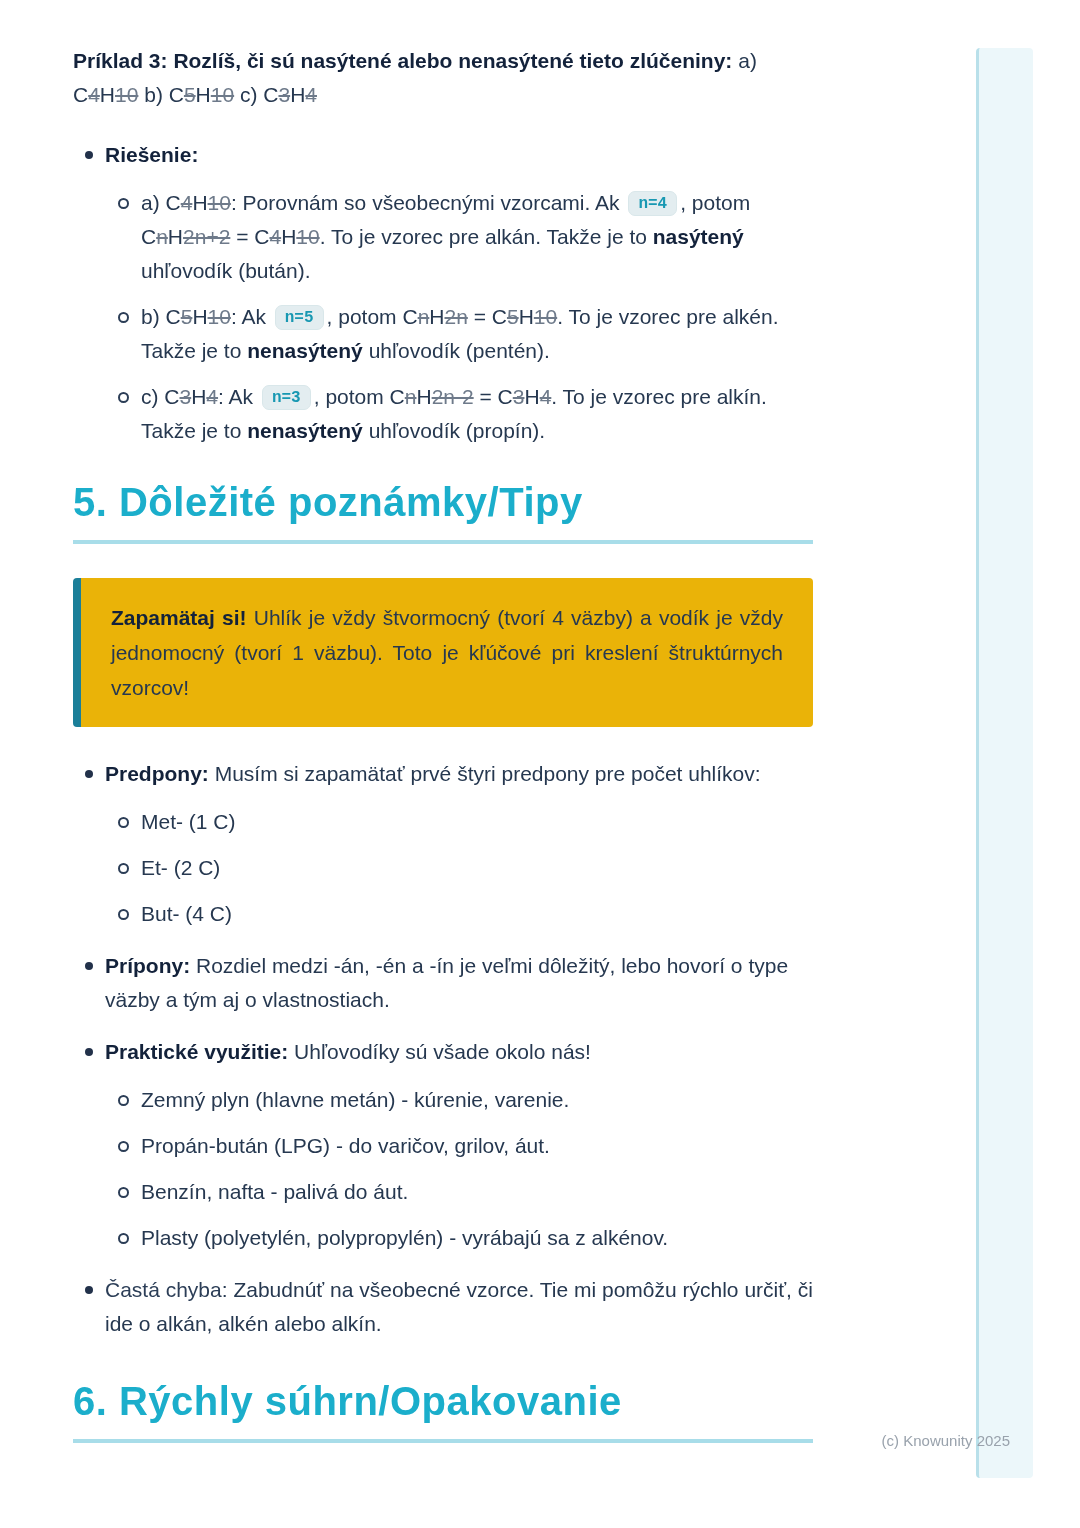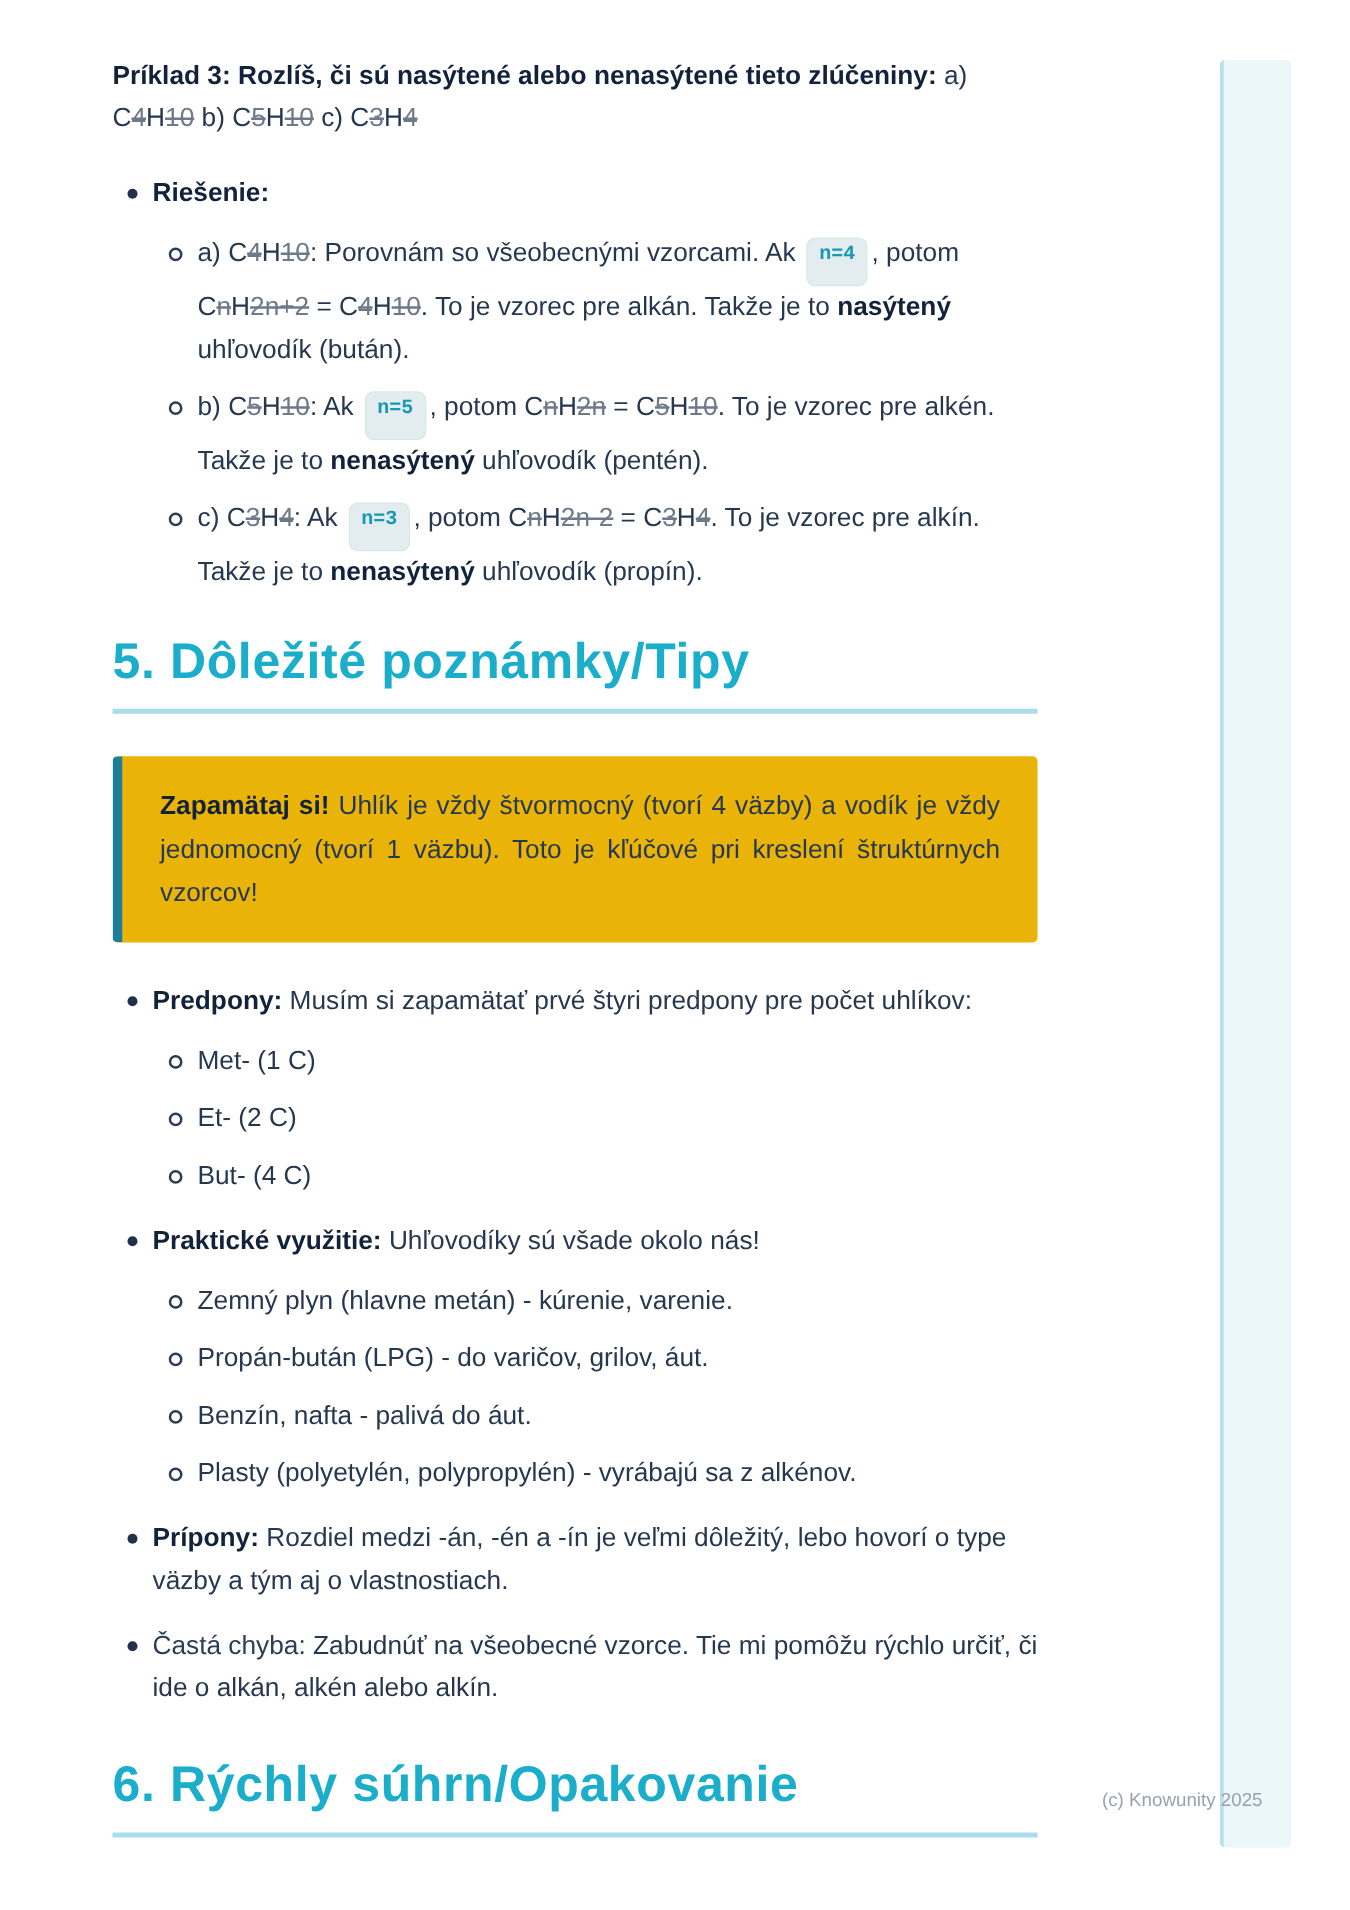--- a/index.html
+++ b/index.html
@@ -22,21 +22,21 @@
     width: 57px;
     height: 1430px;
     background: #ecf7fa;
     border-left: 3px solid #b9e0ea;
     border-radius: 4px;
     z-index: 1;
   }
 
   .content {
     position: absolute;
-    left: 90px;
+    left: 73px;
     top: 44px;
     width: 740px;
     color: #263850;
     font-size: 21px;
     line-height: 34px;
     z-index: 2;
   }
 
   .seg-normal { color: #263850; }
   .seg-bold { font-weight: bold; color: #13223b; }
@@ -44,21 +44,21 @@
   .seg-strike { text-decoration: line-through; color: #6e7a8a; }
   .seg-badge {
     display: inline-block;
     background: #e3edf0;
     border: 1px solid #d9e7ea;
     color: #1898b2;
     font-family: "Liberation Mono", monospace;
     font-weight: bold;
     font-size: 16px;
     line-height: 20px;
-    padding: 2px 9px 15px;
+    padding: 2px 9px 1px;
     border-radius: 7px;
     margin: 0 3px;
     vertical-align: 2px;
   }
 
   .para.lead { margin-bottom: 26px; }
 
   ul { list-style: none; }
   ul.l1 > li {
     position: relative;
@@ -160,30 +160,30 @@
     <ul class="l1 notes-list">
       <li>
         <span><span class="seg-bold">Predpony:</span><span class="seg-normal"> Musím si zapamätať prvé štyri predpony pre počet uhlíkov:</span></span>
         <ul class="l2">
           <li>Met- (1 C)</li>
           <li>Et- (2 C)</li>
           <li>But- (4 C)</li>
         </ul>
       </li>
       <li>
+        <span><span class="seg-bold">Prípony:</span><span class="seg-normal"> Rozdiel medzi -án, -én a -ín je veľmi dôležitý, lebo hovorí o type väzby a tým aj o vlastnostiach.</span></span>
+      </li>
+      <li>
         <span><span class="seg-bold">Praktické využitie:</span><span class="seg-normal"> Uhľovodíky sú všade okolo nás!</span></span>
         <ul class="l2">
           <li>Zemný plyn (hlavne metán) - kúrenie, varenie.</li>
           <li>Propán-bután (LPG) - do varičov, grilov, áut.</li>
           <li>Benzín, nafta - palivá do áut.</li>
           <li>Plasty (polyetylén, polypropylén) - vyrábajú sa z alkénov.</li>
         </ul>
-      </li>
-      <li>
-        <span><span class="seg-bold">Prípony:</span><span class="seg-normal"> Rozdiel medzi -án, -én a -ín je veľmi dôležitý, lebo hovorí o type väzby a tým aj o vlastnostiach.</span></span>
       </li>
       <li>
         <span><span class="seg-italic">Častá chyba</span><span class="seg-normal">: Zabudnúť na všeobecné vzorce. Tie mi pomôžu rýchlo určiť, či ide o alkán, alkén alebo alkín.</span></span>
       </li>
     </ul>
 
     <h2 class="section-6">6. Rýchly súhrn/Opakovanie</h2>
 
   </div>
 

